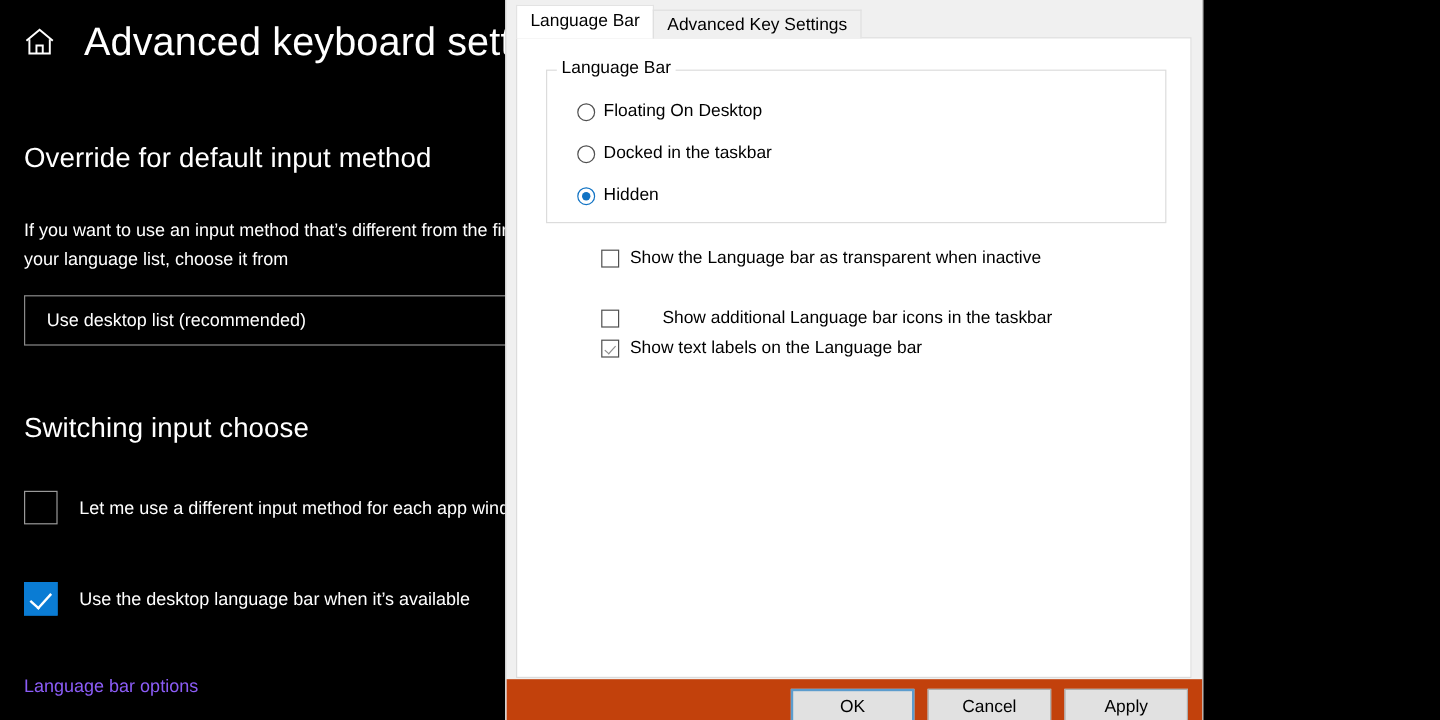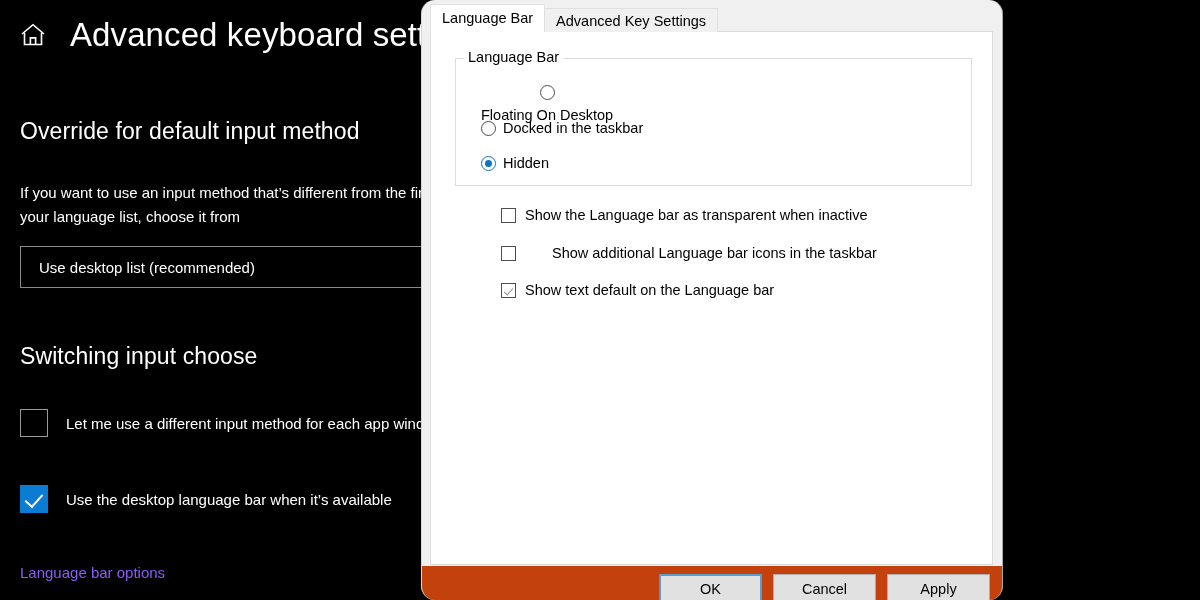--- a/index.html
+++ b/index.html
@@ -157,21 +157,20 @@
     top: 0;
     width: 582px;
     height: 600px;
     background: #f0f0f0;
     border-left: 1px solid #d6d6d6;
     border-right: 1px solid #a9a9a9;
     box-sizing: border-box;
     font-family: "Liberation Sans", sans-serif;
     color: #000000;
     overflow: hidden;
-    border-radius: 14px;
   }
 
   .tabstrip {
     position: absolute;
     left: 8px;
     top: 4px;
     height: 28px;
     display: flex;
     align-items: flex-end;
     z-index: 3;
@@ -233,21 +232,21 @@
 
   .radio-row {
     position: absolute;
     left: 25px;
     display: flex;
     align-items: center;
     gap: 7px;
     font-size: 14.5px;
     white-space: nowrap;
   }
-  .radio-row.rr1 { top: 26px; flex-direction: column; }
+  .radio-row.rr1 { top: 26px; }
   .radio-row.rr2 { top: 61px; }
   .radio-row.rr3 { top: 96px; }
 
   .radio {
     width: 15px;
     height: 15px;
     box-sizing: border-box;
     border-radius: 50%;
     border: 1.4px solid #4f4f4f;
     background: #ffffff;
@@ -275,21 +274,21 @@
     left: 26px;
     display: flex;
     align-items: center;
     gap: 9px;
     font-size: 14.5px;
     white-space: nowrap;
     color: #000000;
     margin-left: 44px;
   }
   .dlg-cb-row.c1 { top: 175px; }
-  .dlg-cb-row.c2 { top: 213px; gap: 36px; }
+  .dlg-cb-row.c2 { top: 225px; gap: 36px; }
   .dlg-cb-row.c3 { top: 250px; }
 
   .dlg-cb {
     width: 15px;
     height: 15px;
     box-sizing: border-box;
     border: 1.3px solid #4f4f4f;
     background: #ffffff;
     flex: 0 0 auto;
     position: relative;
@@ -427,21 +426,21 @@
         <span>Show the Language bar as transparent when inactive</span>
       </div>
 
       <div class="dlg-cb-row c2">
         <span class="dlg-cb"></span>
         <span>Show additional Language bar icons in the taskbar</span>
       </div>
 
       <div class="dlg-cb-row c3">
         <span class="dlg-cb checked"></span>
-        <span>Show text default on the Language bar</span>
+        <span>Show text labels on the Language bar</span>
       </div>
     </div>
 
     <div class="buttonbar">
       <div class="btn default">OK</div>
       <div class="btn">Cancel</div>
       <div class="btn">Apply</div>
     </div>
   </div>
 

